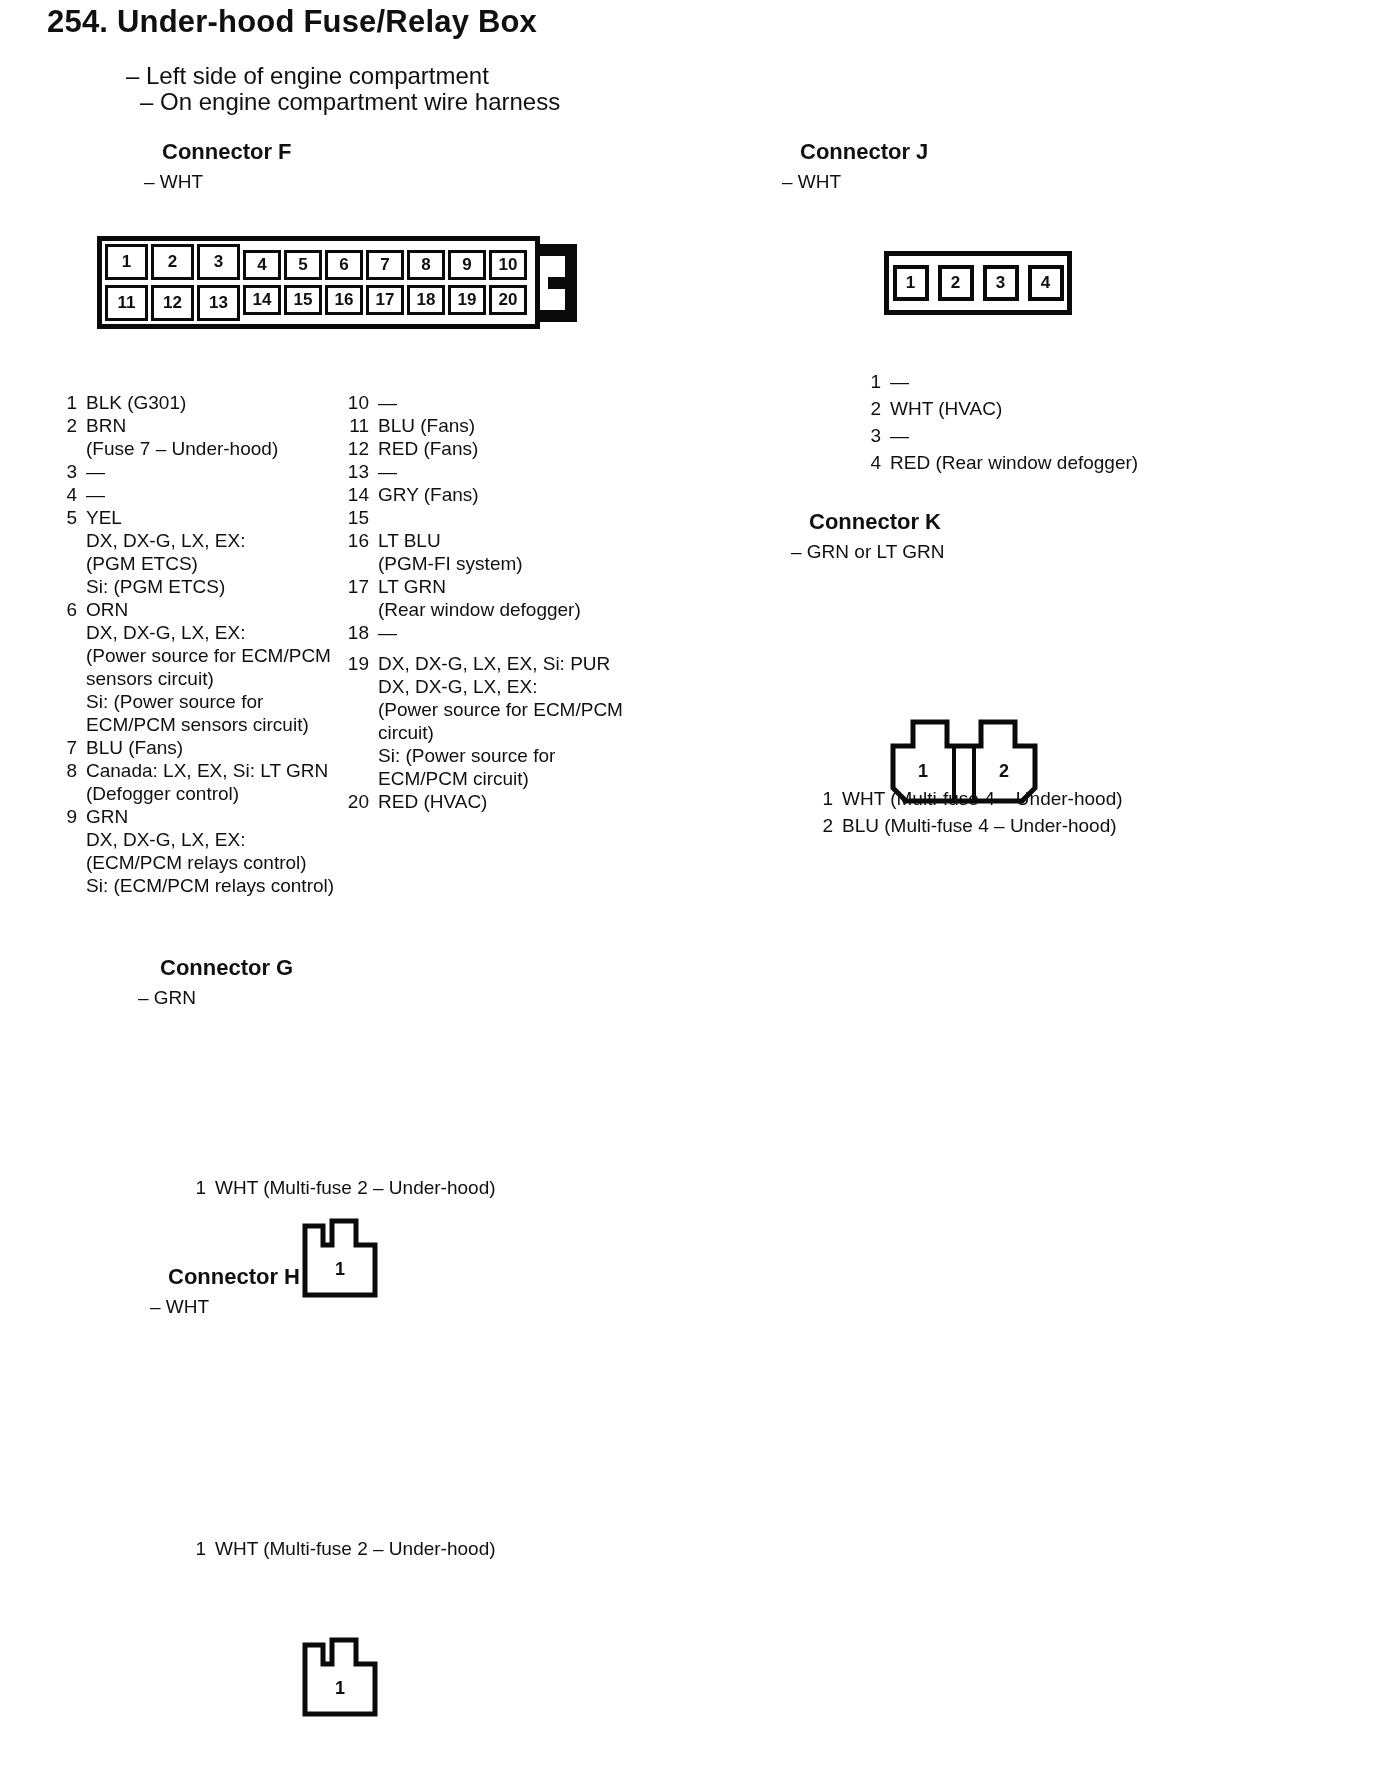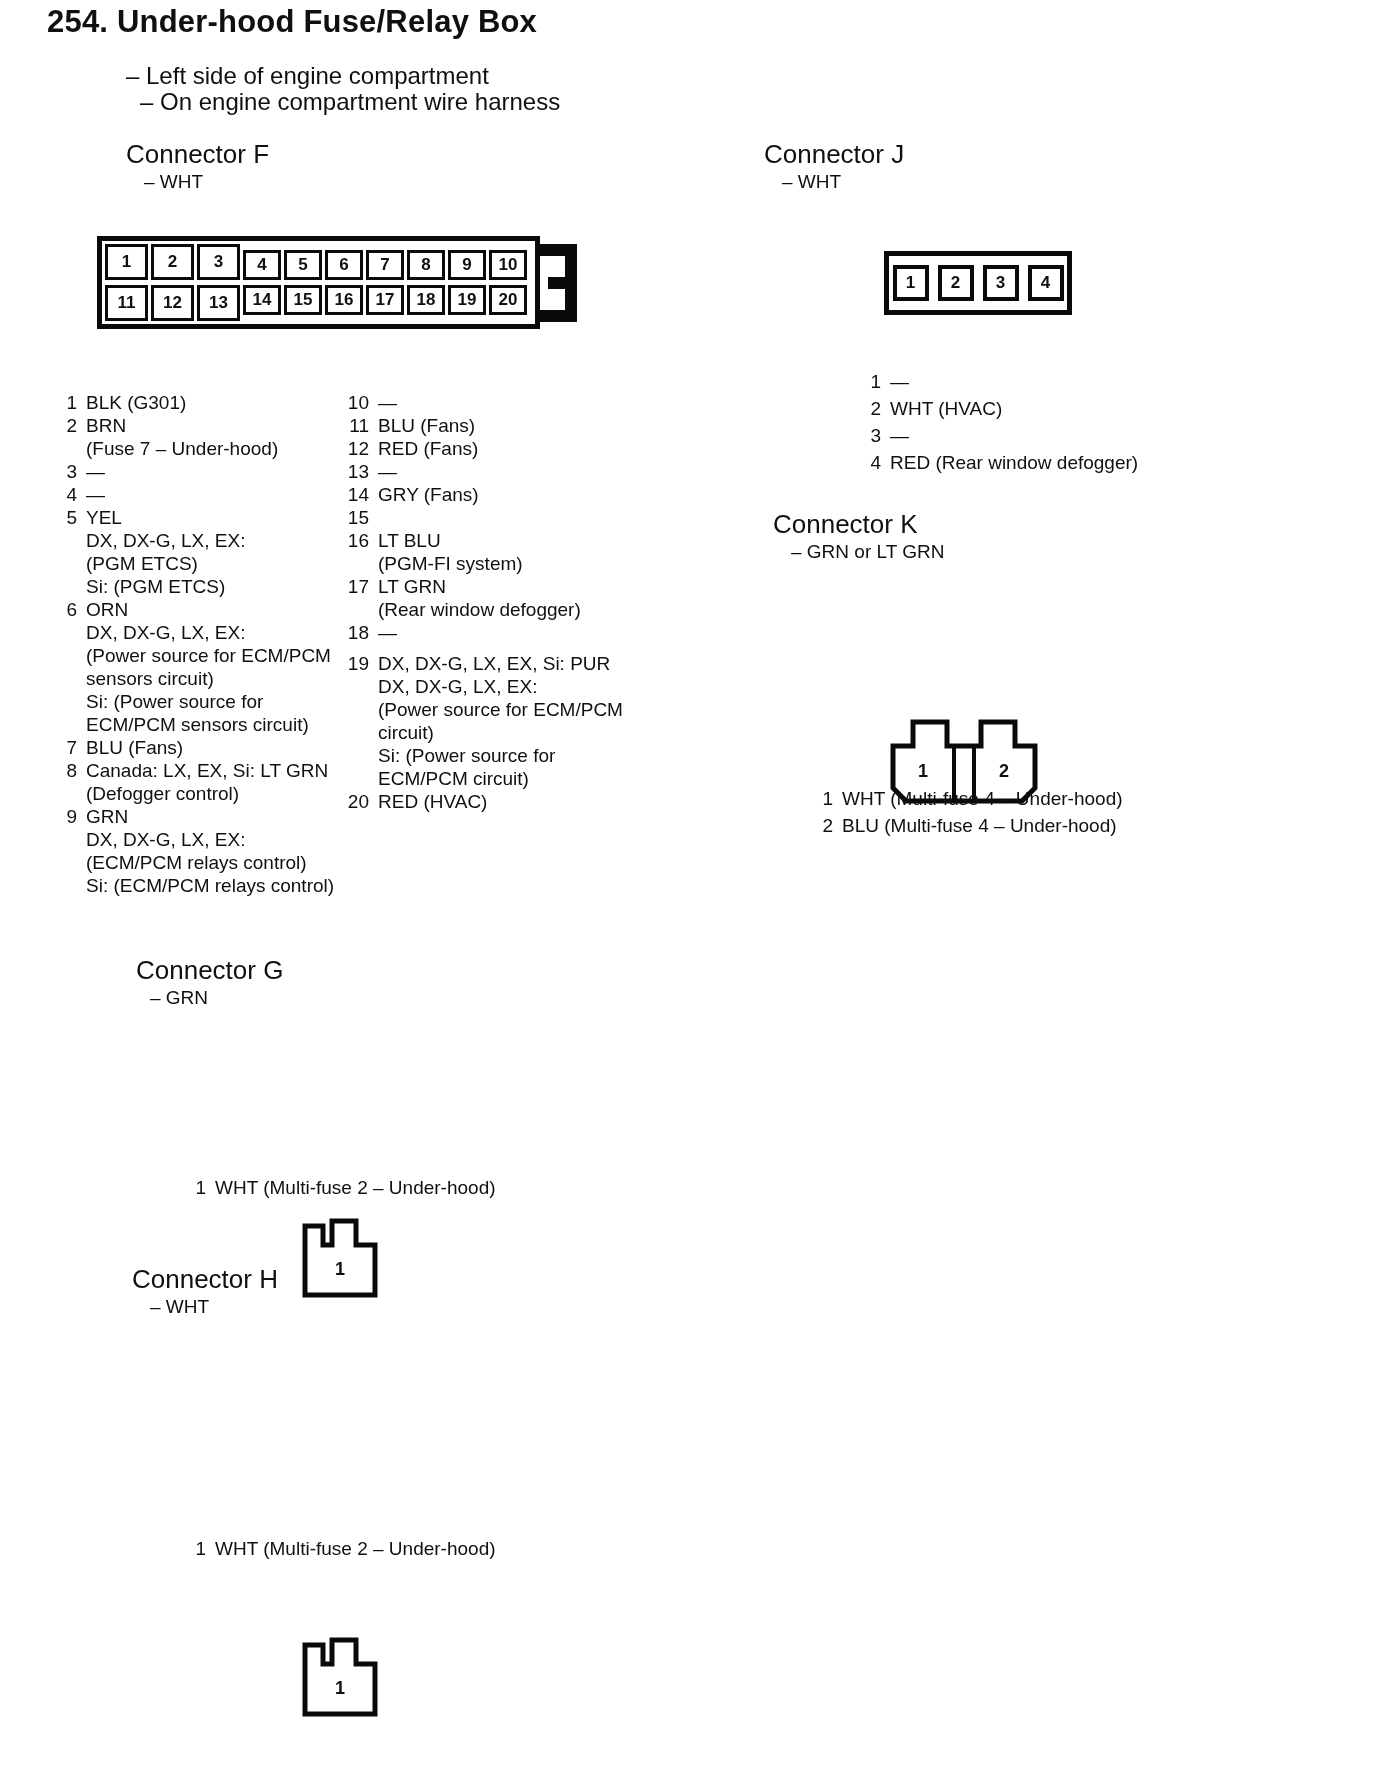--- a/index.html
+++ b/index.html
@@ -6,21 +6,21 @@
   html,body { background:#ffffff; }
   .sheet {
     position:relative; width:1376px; height:1792px; background:#ffffff;
     font-family:"Liberation Sans","DejaVu Sans",sans-serif; color:#101010;
     overflow:hidden;
   }
   .abs { position:absolute; }
 
   .page-title { font-size:31px; font-weight:700; letter-spacing:.2px; }
   .loc { font-size:24px; }
-  .conn-head { font-size:26px; font-weight:400; }
+  .conn-head { font-size:22px; font-weight:700;margin-left:36px; }
   .conn-color { font-size:19px;margin-left:18px; }
 
   
   .pinlist { font-size:19px; line-height:23px; }
   .pin-row { display:flex; }
   .pin-num { flex:none; text-align:right; margin-right:9px; }
   .num-w1 .pin-num { width:15px; }
   .num-w2 .pin-num { width:29px; }
   .lh27 { line-height:27px; }
 
@@ -317,22 +317,22 @@
         </span>
       </div>
       <div class="pin-row">
         <span class="pin-num">2</span>
         <span class="pin-lines">
           <div class="pin-line">BLU (Multi-fuse 4 – Under-hood)</div>
         </span>
       </div>
     </div>
 
-  <div class="abs conn-head" style="left:136px; top:955px;">Connector G</div>
-  <div class="abs conn-color" style="left:132px; top:987px;">– GRN</div>
+  <div class="abs conn-head" style="left:124px; top:955px;">Connector G</div>
+  <div class="abs conn-color" style="left:120px; top:987px;">– GRN</div>
 
   <div class="abs shape-wrap" style="left:298px; top:1048px; width:84px; height:84px;">
     <svg width="84" height="84" viewBox="0 0 84 84">
       <path d="M7,80 L7,11 L25,11 L25,30 L34,30 L34,6 L58,6 L58,30 L77,30 L77,80 Z" fill="#ffffff" stroke="#0a0a0a" stroke-width="5"></path>
     </svg>
     <div class="shape-num ghnum">1</div>
   </div>
 
   <div class="abs pinlist num-w1" style="left:191px; top:1176px;">
       <div class="pin-row">

